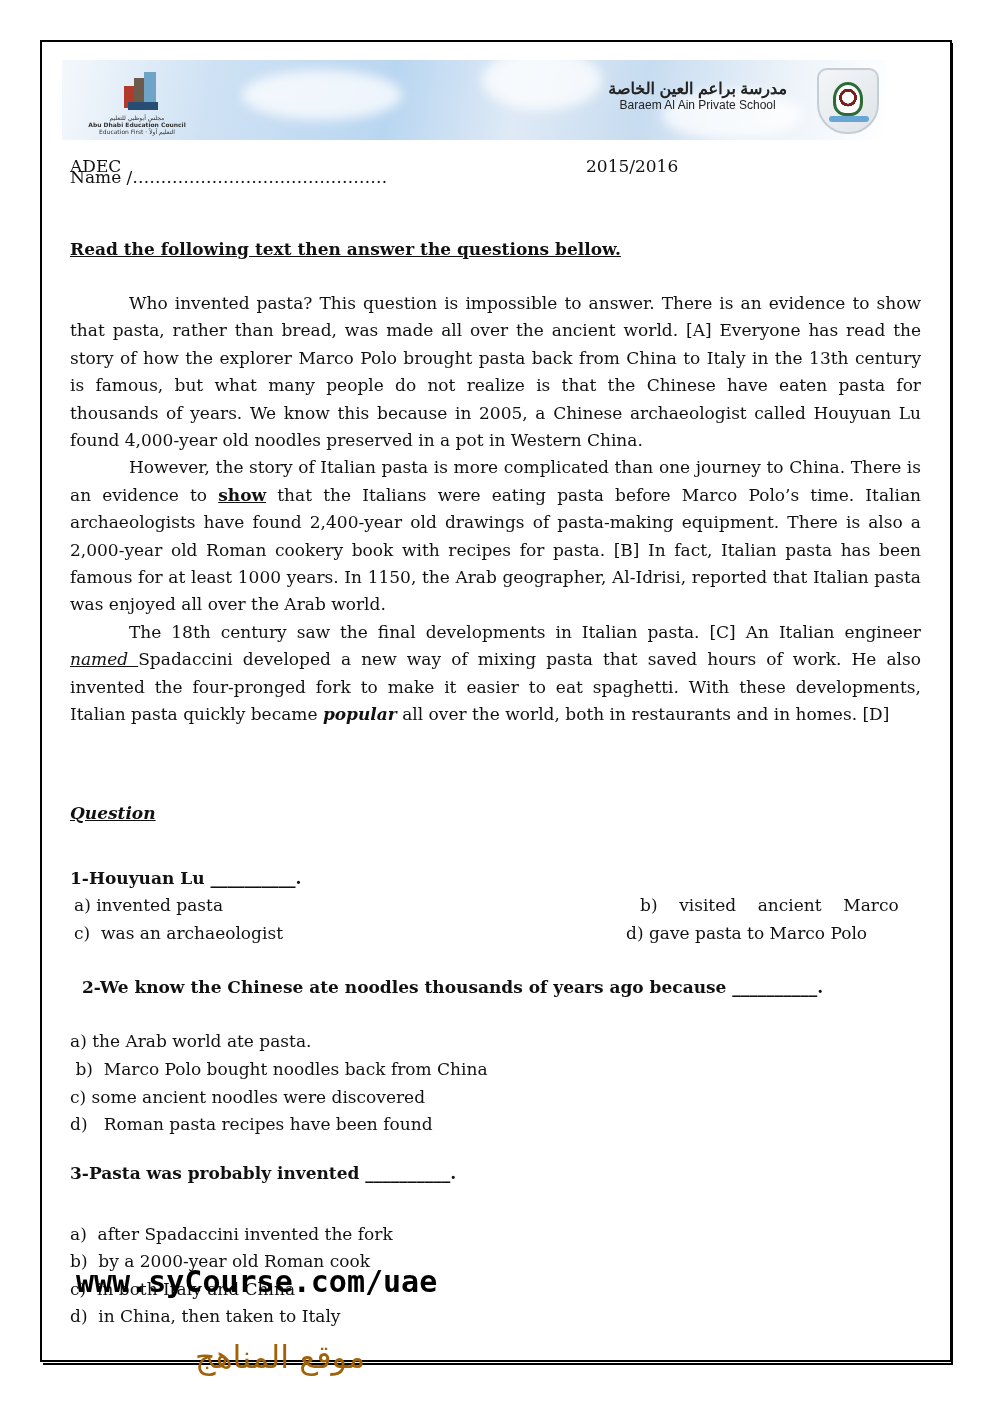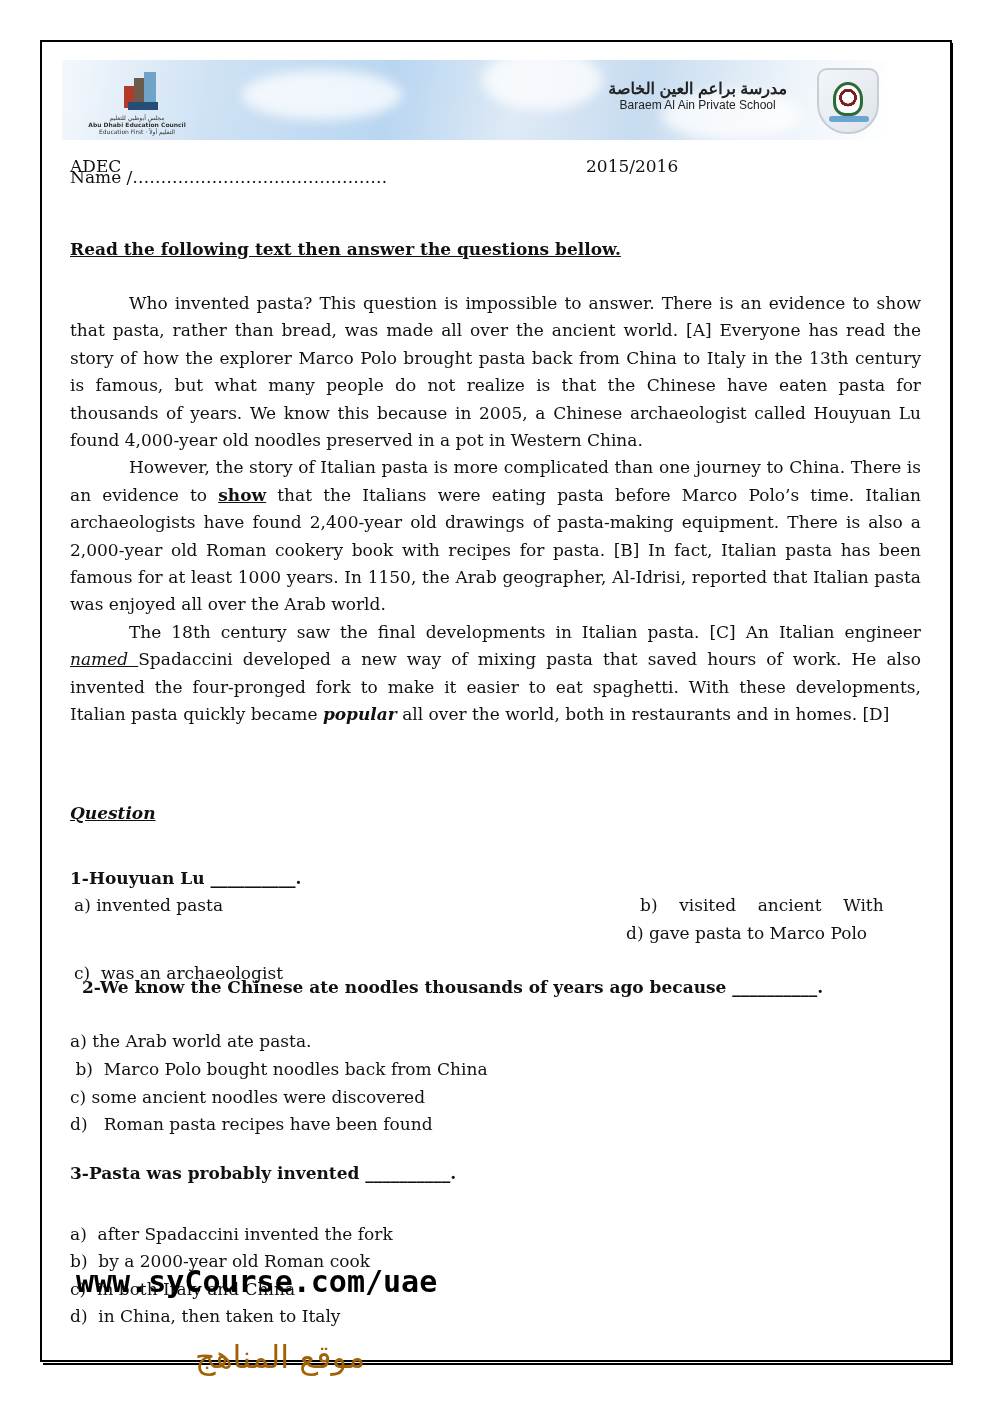--- a/index.html
+++ b/index.html
@@ -97,22 +97,22 @@
 <div class="doc" style="top:290px;">
   <p class="para">Who invented pasta? This question is impossible to answer. There is an evidence to show that pasta, rather than bread, was made all over the ancient world. [A] Everyone has read the story of how the explorer Marco Polo brought pasta back from China to Italy in the 13th century is famous, but what many people do not realize is that the Chinese have eaten pasta for thousands of years. We know this because in 2005, a Chinese archaeologist called Houyuan Lu found 4,000-year old noodles preserved in a pot in Western China.</p>
   <p class="para"><span>However, the story of Italian pasta is more complicated than one journey to China. There is an evidence to </span><span class="u-bold">show</span><span> that the Italians were eating pasta before Marco Polo’s time. Italian archaeologists have found 2,400-year old drawings of pasta-making equipment. There is also a 2,000-year old Roman cookery book with recipes for pasta. [B] In fact, Italian pasta has been famous for at least 1000 years. In 1150, the Arab geographer, Al-Idrisi, reported that Italian pasta was enjoyed all over the Arab world.</span></p>
   <p class="para"><span>The 18th century saw the final developments in Italian pasta. [C] An Italian engineer </span><span class="u-italic">named </span><span>Spadaccini developed a new way of mixing pasta that saved hours of work. He also invented the four-pronged fork to make it easier to eat spaghetti. With these developments, Italian pasta quickly became </span><span class="b-italic">popular</span><span> all over the world, both in restaurants and in homes. [D]</span></p>
 </div>
 
 <div class="row q-title" style="top:800px;">Question</div>
 
 <div class="row bold" style="top:865px;">1-Houyuan Lu __________.</div>
 <div class="opt" style="top:892px;left:74px;">a) invented pasta</div>
-<div class="opt" style="top:892px;left:640px;white-space:pre;">b)    visited    ancient    With</div>
-<div class="opt" style="top:920px;left:74px;white-space:pre;margin-top:40px;">c)  was an archaeologist</div>
+<div class="opt" style="top:892px;left:640px;white-space:pre;">b)    visited    ancient    Marco</div>
+<div class="opt" style="top:920px;left:74px;white-space:pre;">c)  was an archaeologist</div>
 <div class="opt" style="top:920px;left:626px;">d) gave pasta to Marco Polo</div>
 
 <div class="row bold" style="top:974px;margin-left:12px;">2-We know the Chinese ate noodles thousands of years ago because __________.</div>
 <div class="opt" style="top:1028px;left:70px;white-space:pre;">a) the Arab world ate pasta.</div>
 <div class="opt" style="top:1056px;left:70px;white-space:pre;"> b)  Marco Polo bought noodles back from China</div>
 <div class="opt" style="top:1084px;left:70px;white-space:pre;">c) some ancient noodles were discovered</div>
 <div class="opt" style="top:1111px;left:70px;white-space:pre;">d)   Roman pasta recipes have been found</div>
 
 <div class="row bold" style="top:1160px;text-align:right;">3-Pasta was probably invented __________.</div>
 <div class="opt" style="top:1221px;left:70px;white-space:pre;">a)  after Spadaccini invented the fork</div>

